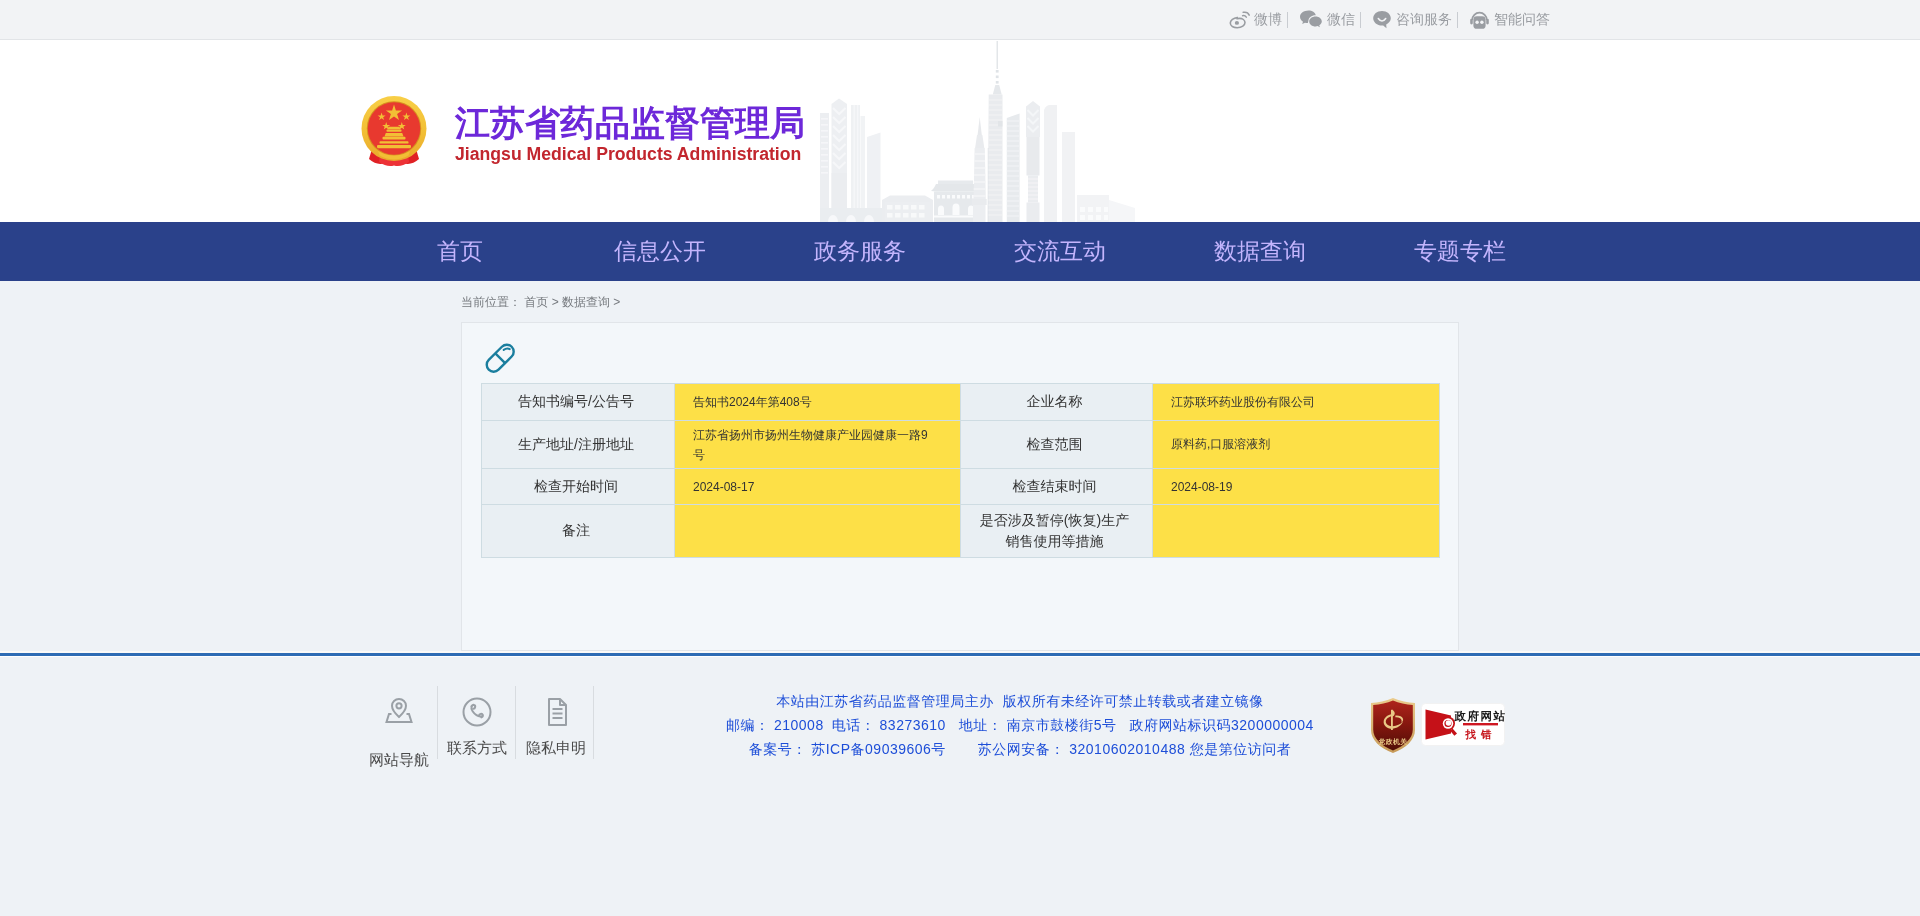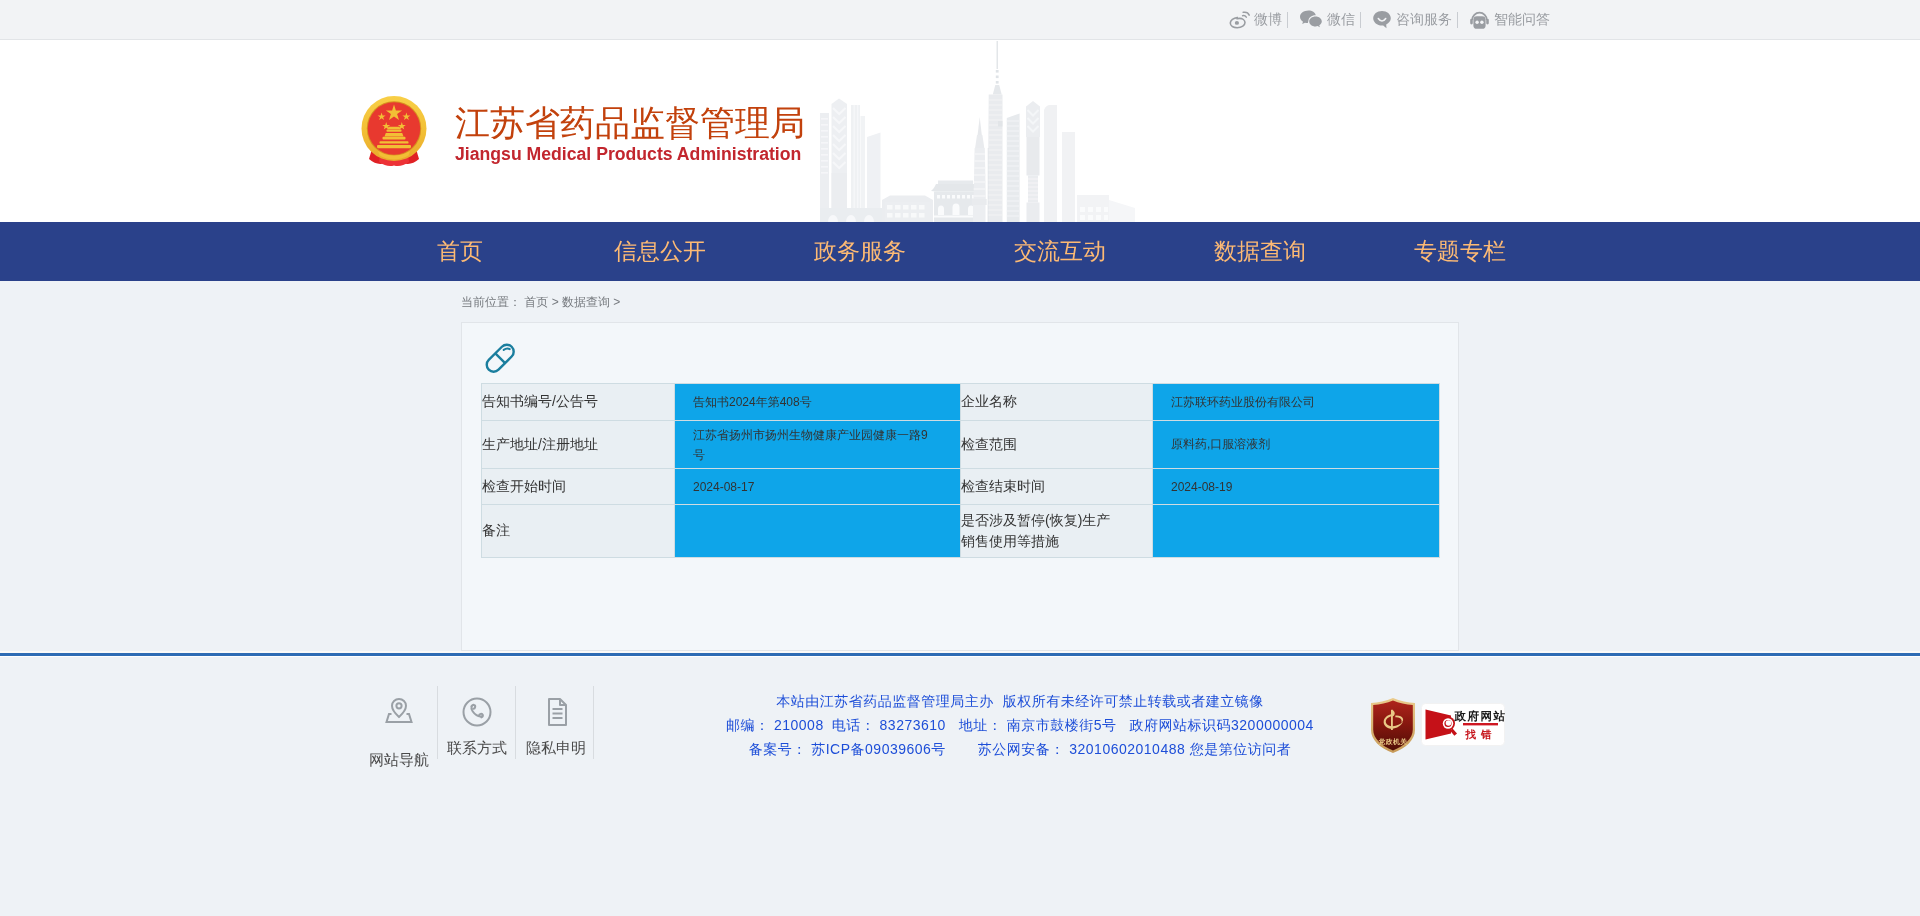--- a/index.html
+++ b/index.html
@@ -6,33 +6,33 @@
 * { margin:0; padding:0; box-sizing:border-box; }
 html,body { width:1920px; height:916px; overflow:hidden; }
 body { font-family:"Liberation Sans",sans-serif; background:#EEF2F6; position:relative; }
 .topbar { position:absolute; left:0; top:0; width:1920px; height:40px; background:#F2F3F5; border-bottom:1px solid #E2E4E7;padding-left:45px; }
 .topbar-inner { position:absolute; right:370px; top:0; height:39px; display:flex; align-items:center; color:#9A9DA2; font-size:14px; }
 .topbar-inner .it { display:flex; align-items:center; gap:4px; }
 .topbar-inner .sep { width:1px; height:16px; background:#C9CCD1; margin-left:5px; margin-right:11px; }
 .header { position:absolute; left:0; top:40px; width:1920px; height:182px; background:#fff; }
 .emblem { position:absolute; left:361px; top:56px; }
 .titles { position:absolute; left:455px; top:60px; width:600px; }
-.titles .cn { font-size:35px; font-weight:normal; color:#c2410c; letter-spacing:0px; white-space:nowrap; }
+.titles .cn { font-size:35px; font-weight:bold; color:#6d28d9; letter-spacing:0px; white-space:nowrap; }
 .titles .en { font-size:18px; font-weight:bold; color:#C2262E; white-space:nowrap; transform-origin:0 0; transform:scaleX(0.98); margin-top:-3px; }
 .skyline { position:absolute; left:820px; top:0px; bottom:0; }
 .nav { position:absolute; left:0; top:222px; width:1920px; height:59px; background:#2A418A; }
 .nav ul { position:absolute; left:360px; top:0; width:1200px; height:59px; display:flex; list-style:none; }
-.nav li { width:200px; text-align:center; line-height:59px; color:#fdba74; font-size:23px; }
+.nav li { width:200px; text-align:center; line-height:59px; color:#c4b5fd; font-size:23px; }
 .crumb { position:absolute; left:461px; top:294px; font-size:12px; color:#75797E; }
 .panel { position:absolute; left:461px; top:322px; width:998px; height:329px; background:#F3F7FA; border:1px solid #E1E5E9; }
 .pill { position:absolute; left:21px; top:18px; }
 table.info { position:absolute; left:19px; top:60px; width:958px; border-collapse:collapse; table-layout:fixed; }
 table.info td { border:1px solid #CEDCE2; font-size:12px; color:#333; }
-table.info td.lbl { background:#E9EFF3; text-align:left; padding-right:4px; font-size:14px; }
-table.info td.val { background:#0ea5e9; text-align:left; padding-left:18px; padding-right:30px; }
+table.info td.lbl { background:#E9EFF3; text-align:center; padding-right:4px; font-size:14px; }
+table.info td.val { background:#fde047; text-align:left; padding-left:18px; padding-right:30px; }
 .blueline { position:absolute; left:0; top:651px; width:1920px; height:6px; background:#2E6CB4; border-top:2px solid #FBFAF8; border-bottom:1px solid #FFF; }
 .footer { position:absolute; left:0; top:657px; width:1920px; height:259px; }
 .fcol { position:absolute; width:78px; text-align:center; color:#4A4A4A; font-size:15px; }
 .fsep { position:absolute; width:1px; height:73px; top:29px; background:#D8DCE0; }
 .ftext { position:absolute; left:620px; top:32px; width:800px; text-align:center; font-size:14px; letter-spacing:0.5px; color:#1d4ed8; }
 .ftext div { height:24px; line-height:24px; }
 .badge1 { position:absolute; left:1370px; top:41px; }
 .badge2 { position:absolute; left:1421px; top:46px; }
 </style>
 </head>

